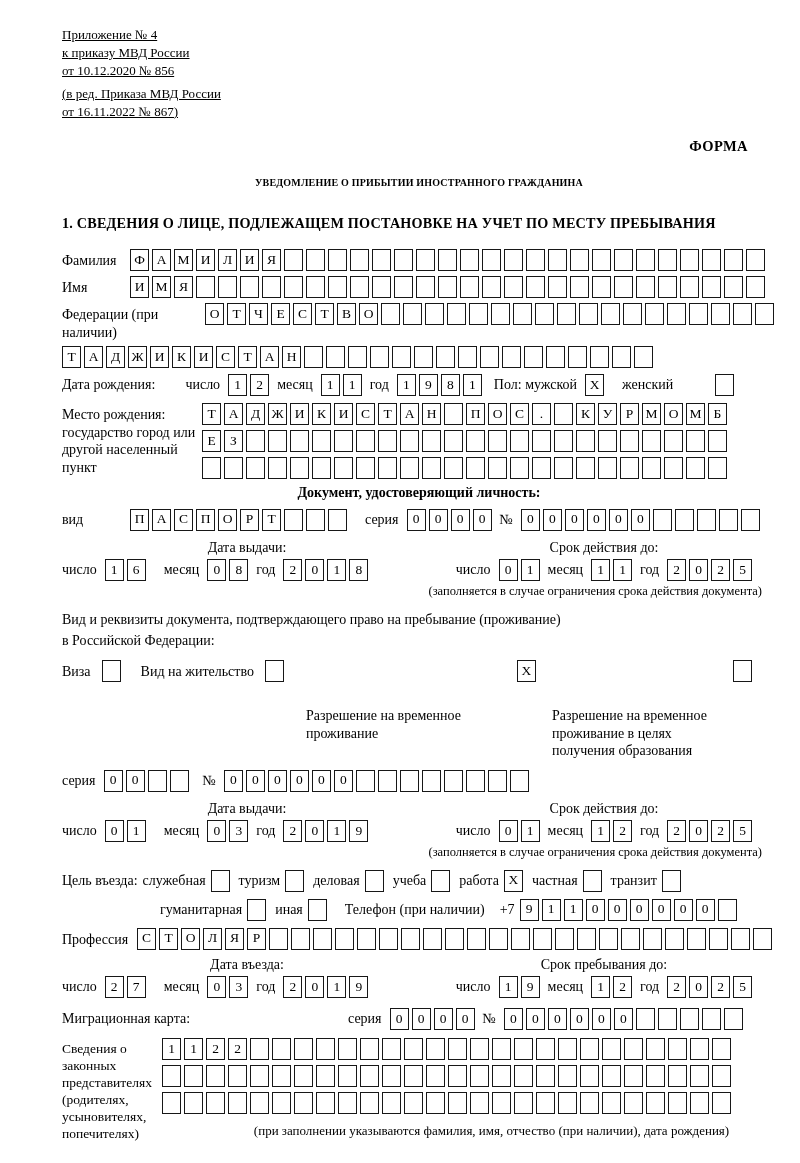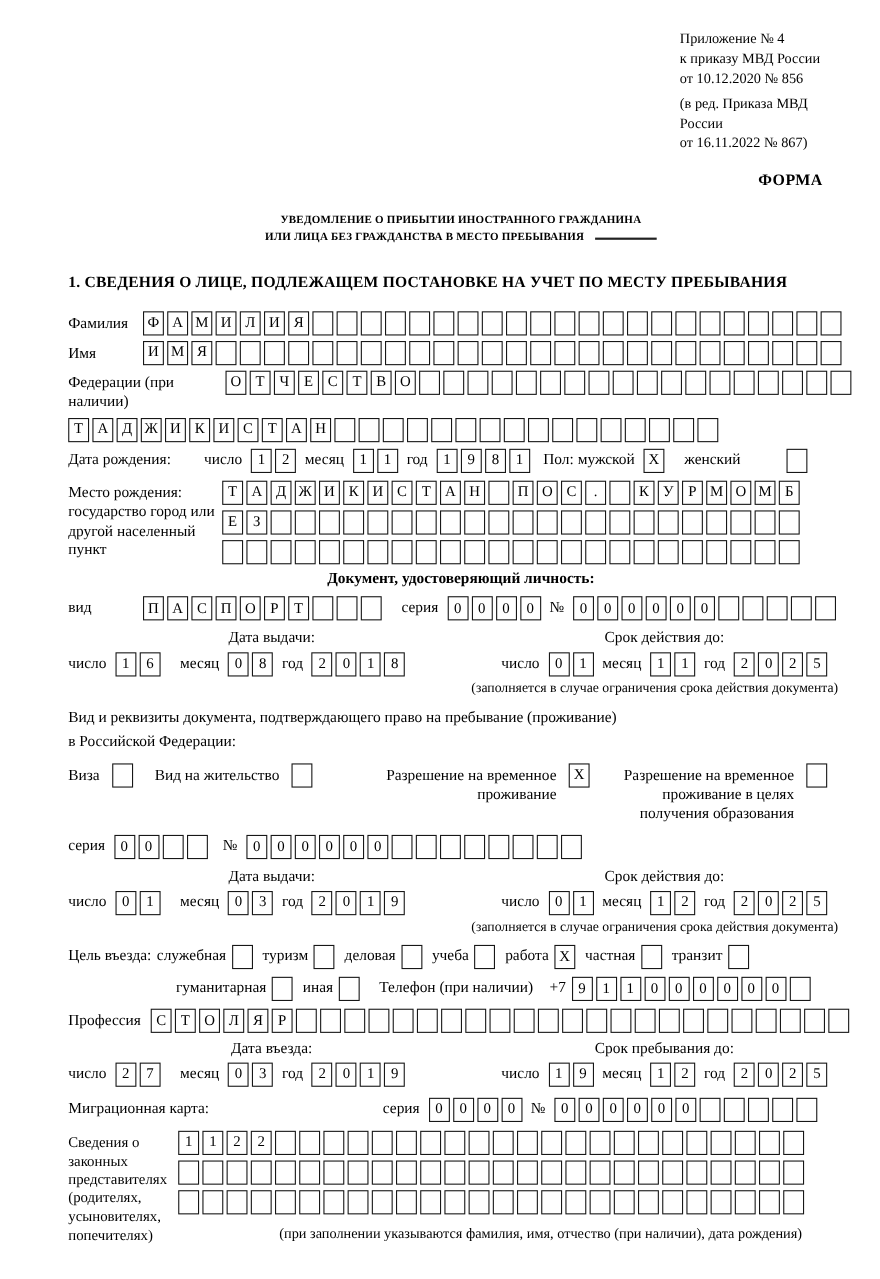--- a/index.html
+++ b/index.html
@@ -4,21 +4,21 @@
 <style>
   html,body{margin:0;padding:0;background:#e8e8e8;}
   .page{
     width:800px;height:1163px;box-sizing:border-box;margin:0 auto;
     background:#ffffff;color:#000;
     font-family:"Liberation Serif","DejaVu Serif",serif;
     font-size:14px;line-height:1.25;
     padding:26px 24px 0 62px;position:relative;overflow:hidden;
   }
   
-  .appendix{margin-left:556px;font-size:13px;line-height:1.38;}
+  .appendix{font-size:13px;line-height:1.38;text-decoration:underline;}
   .appendix .rev{margin-top:5px;}
   .forma{margin-top:16px;text-align:right;padding-right:28px;font-weight:bold;font-size:14.5px;letter-spacing:.4px;}
   .title{margin-top:20px;text-align:center;font-weight:bold;font-size:10px;line-height:1.55;letter-spacing:.2px;}
   .blank{display:inline-block;width:56px;border-bottom:2px solid #222;margin-left:10px;vertical-align:baseline;}
   .sec{margin-top:25px;margin-bottom:16px;font-weight:bold;font-size:14.2px;letter-spacing:.2px;}
   
   .frow{display:flex;align-items:flex-start;margin-bottom:5px;}
   .flabel{flex:0 0 auto;padding-top:3px;}
   .w68{flex-basis:68px;}
   .w75{flex-basis:75px;}
@@ -40,21 +40,21 @@
   .dp-left{flex:0 0 370px;}
   .dp-right{flex:1 1 auto;}
   .dp-h{text-align:center;margin-bottom:3px;}
   .note{ text-align:right;font-size:12.5px;padding-right:14px;margin:3px 0 9px;}
   .dochead{text-align:center;font-weight:bold;margin:4px 0 7px;}
   .para{margin:8px 0 2px;line-height:1.55;}
   
   .permit{display:flex;align-items:flex-start;margin:8px 0 10px;}
   .pitem{display:flex;align-items:flex-start;gap:11px;}
   .plbl{padding-top:3px;}
-  .center{text-align:right;}
+  .center{text-align:left;margin-top:44px;}
   .w200c{width:200px;}
   .w170c{width:170px;}
   
   .purpose{display:flex;align-items:center;flex-wrap:nowrap;margin-bottom:7px;}
   .purpose .plabel{white-space:nowrap;margin-left:9px;margin-right:5px;}
   .purpose .plabel:first-child{margin-left:0;}
   .indent98{margin-left:98px;}
   .mt6{margin-top:6px;}
   .reps-note{margin:4px 0 0 90px;text-align:center;font-size:13px;}
 </style>
@@ -68,23 +68,20 @@
     <div>к приказу МВД России</div>
     <div>от 10.12.2020 № 856</div>
     <div class="rev">(в ред. Приказа МВД России</div>
     <div>от 16.11.2022 № 867)</div>
   </div>
 
   <div class="forma">ФОРМА</div>
 
   <div class="title">
     <div>УВЕДОМЛЕНИЕ О ПРИБЫТИИ ИНОСТРАННОГО ГРАЖДАНИНА</div>
-    <div>
-      <span>ИЛИ ЛИЦА БЕЗ ГРАЖДАНСТВА В МЕСТО ПРЕБЫВАНИЯ</span><span class="blank"></span>
-    </div>
   </div>
 
   <div class="sec">1. СВЕДЕНИЯ О ЛИЦЕ, ПОДЛЕЖАЩЕМ ПОСТАНОВКЕ НА УЧЕТ ПО МЕСТУ ПРЕБЫВАНИЯ</div>
 
   <div class="frow">
     <div class="flabel w68">Фамилия</div>
     <div class="cells">
         <span class="cell">Ф</span>
         <span class="cell">А</span>
         <span class="cell">М</span>

